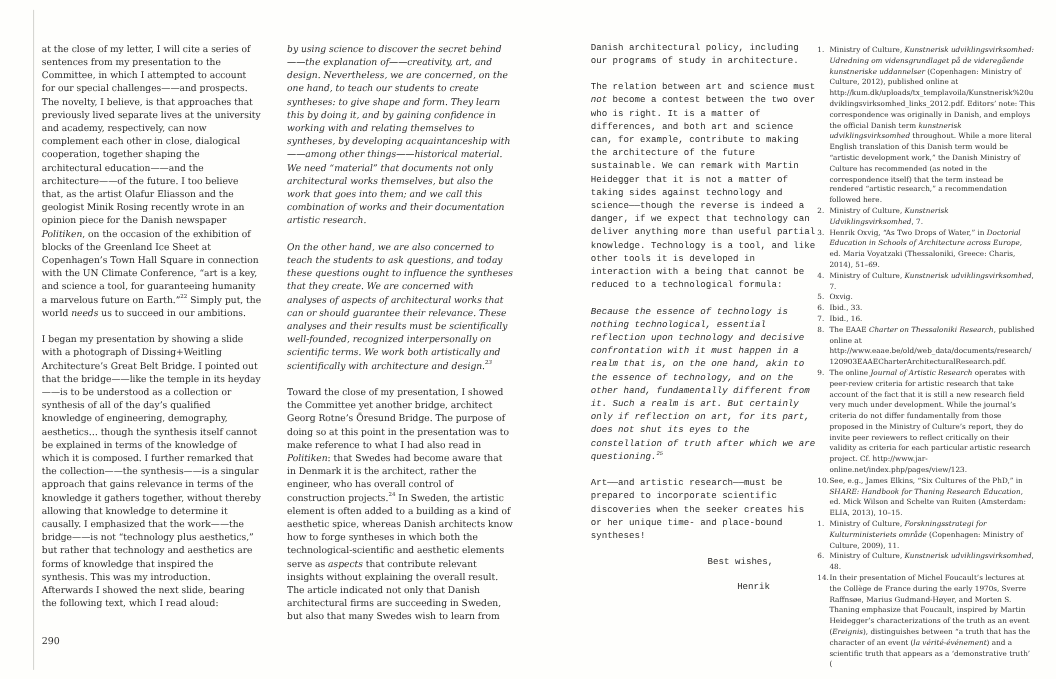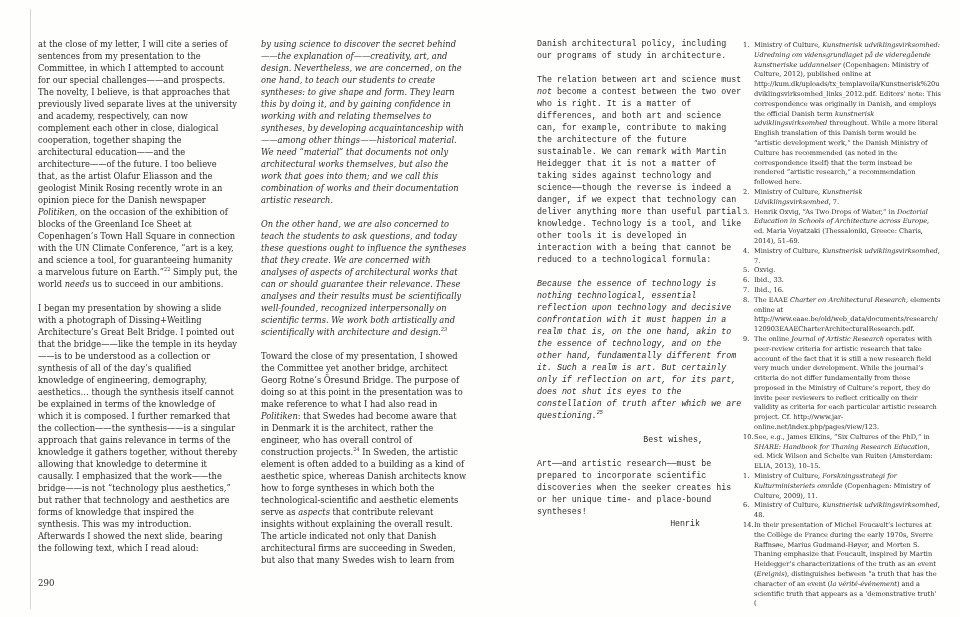--- a/index.html
+++ b/index.html
@@ -26,21 +26,21 @@
   #col3 { left:537px; width:206px;font-family:Liberation Mono, monospace; }
   #col4 {
     left:743px; top:41px; width:198px;
     font-size:6.6px; line-height:9.8px;
   }
   .para { margin-top:12px; }
   .para:first-child { margin-top:0; }
   .it { font-style:italic; }
   sup { font-size:5px; vertical-align:super; line-height:0; }
   .para.sig { text-align:right; padding-right:40px; }
-  .para.sig.tight { margin-top:0; padding-right:43px; }
+  .para.sig.tight { margin-top:10px; padding-right:43px; }
   .note { display:flex; }
   .note-num { flex:none; width:11px; }
   .note-body { flex:1; overflow-wrap:anywhere; }
   .page-number { position:absolute; font-size:8.6px;text-align:right; }
   #pn-left  { left:38px; top:578px; }
   #pn-right { left:706px; top:578px; width:198px; text-align:right;margin-top:44px; }
 </style>
 </head>
 <body>
 
@@ -55,22 +55,22 @@
   <div id="col2" class="col">
       <p class="para it"><span>by using science to discover the secret behind——the explanation of——creativity, art, and design. Nevertheless, we are concerned, on the one hand, to teach our students to create syntheses: to give shape and form. They learn this by doing it, and by gaining confidence in working with and relating themselves to syntheses, by developing acquaintanceship with——among other things——historical material. We need “material” that documents not only architectural works themselves, but also the work that goes into them; and we call this combination of works and their documentation artistic research.</span></p>
       <p class="para it"><span>On the other hand, we are also concerned to teach the students to ask questions, and today these questions ought to influence the syntheses that they create. We are concerned with analyses of aspects of architectural works that can or should guarantee their relevance. These analyses and their results must be scientifically well-founded, recognized interpersonally on scientific terms. We work both artistically and scientifically with architecture and design.</span><sup>23</sup></p>
       <p class="para"><span>Toward the close of my presentation, I showed the Committee yet another bridge, architect Georg Rotne’s Öresund Bridge. The purpose of doing so at this point in the presentation was to make reference to what I had also read in </span><span class="it">Politiken</span><span>: that Swedes had become aware that in Denmark it is the architect, rather the engineer, who has overall control of construction projects.</span><sup>24</sup><span> In Sweden, the artistic element is often added to a building as a kind of aesthetic spice, whereas Danish architects know how to forge syntheses in which both the technological-scientific and aesthetic elements serve as </span><span class="it">aspects</span><span> that contribute relevant insights without explaining the overall result. The article indicated not only that Danish architectural firms are succeeding in Sweden, but also that many Swedes wish to learn from</span></p>
     </div>
 
   <div id="col3" class="col">
       <p class="para"><span>Danish architectural policy, including our programs of study in architecture.</span></p>
       <p class="para"><span>The relation between art and science must </span><span class="it">not</span><span> become a contest between the two over who is right. It is a matter of differences, and both art and science can, for example, contribute to making the architecture of the future sustainable. We can remark with Martin Heidegger that it is not a matter of taking sides against technology and science——though the reverse is indeed a danger, if we expect that technology can deliver anything more than useful partial knowledge. Technology is a tool, and like other tools it is developed in interaction with a being that cannot be reduced to a technological formula:</span></p>
       <p class="para it"><span>Because the essence of technology is nothing technological, essential reflection upon technology and decisive confrontation with it must happen in a realm that is, on the one hand, akin to the essence of technology, and on the other hand, fundamentally different from it. Such a realm is art. But certainly only if reflection on art, for its part, does not shut its eyes to the constellation of truth after which we are questioning.</span><sup>25</sup></p>
+      <p class="para"><span>Art——and artistic research——must be prepared to incorporate scientific discoveries when the seeker creates his or her unique time- and place-bound syntheses!</span></p>
       <p class="para sig"><span>Best wishes,</span></p>
-      <p class="para"><span>Art——and artistic research——must be prepared to incorporate scientific discoveries when the seeker creates his or her unique time- and place-bound syntheses!</span></p>
       <p class="para sig tight"><span>Henrik</span></p>
     </div>
 
   <div id="col4" class="col">
       <div class="note">
         <span class="note-num">1.</span>
         <span class="note-body"><span>Ministry of Culture, </span><span class="it">Kunstnerisk udviklingsvirksomhed: Udredning om vidensgrundlaget på de videregående kunstneriske uddannelser</span><span> (Copenhagen: Ministry of Culture, 2012), published online at http://kum.dk/uploads/tx_templavoila/Kunstnerisk%20udviklingsvirksomhed_links_2012.pdf. Editors’ note: This correspondence was originally in Danish, and employs the official Danish term </span><span class="it">kunstnerisk udviklingsvirksomhed</span><span> throughout. While a more literal English translation of this Danish term would be “artistic development work,” the Danish Ministry of Culture has recommended (as noted in the correspondence itself) that the term instead be rendered “artistic research,” a recommendation followed here.</span></span>
       </div>
       <div class="note">
         <span class="note-num">2.</span>
@@ -91,21 +91,21 @@
       <div class="note">
         <span class="note-num">6.</span>
         <span class="note-body"><span>Ibid., 33.</span></span>
       </div>
       <div class="note">
         <span class="note-num">7.</span>
         <span class="note-body"><span>Ibid., 16.</span></span>
       </div>
       <div class="note">
         <span class="note-num">8.</span>
-        <span class="note-body"><span>The EAAE </span><span class="it">Charter on Architectural Research</span><span>, elements online at http://www.eaae.be/old/web_data/documents/research/120903EAAECharterArchitecturalResearch.pdf.</span></span>
+        <span class="note-body"><span>The EAAE </span><span class="it">Charter on Thessaloniki Research</span><span>, published online at http://www.eaae.be/old/web_data/documents/research/120903EAAECharterArchitecturalResearch.pdf.</span></span>
       </div>
       <div class="note">
         <span class="note-num">9.</span>
         <span class="note-body"><span>The online </span><span class="it">Journal of Artistic Research</span><span> operates with peer-review criteria for artistic research that take account of the fact that it is still a new research field very much under development. While the journal’s criteria do not differ fundamentally from those proposed in the Ministry of Culture’s report, they do invite peer reviewers to reflect critically on their validity as criteria for each particular artistic research project. Cf. http://www.jar-online.net/index.php/pages/view/123.</span></span>
       </div>
       <div class="note">
         <span class="note-num">10.</span>
         <span class="note-body"><span>See, e.g., James Elkins, “Six Cultures of the PhD,” in </span><span class="it">SHARE: Handbook for Thaning Research Education</span><span>, ed. Mick Wilson and Schelte van Ruiten (Amsterdam: ELIA, 2013), 10–15.</span></span>
       </div>
       <div class="note">

